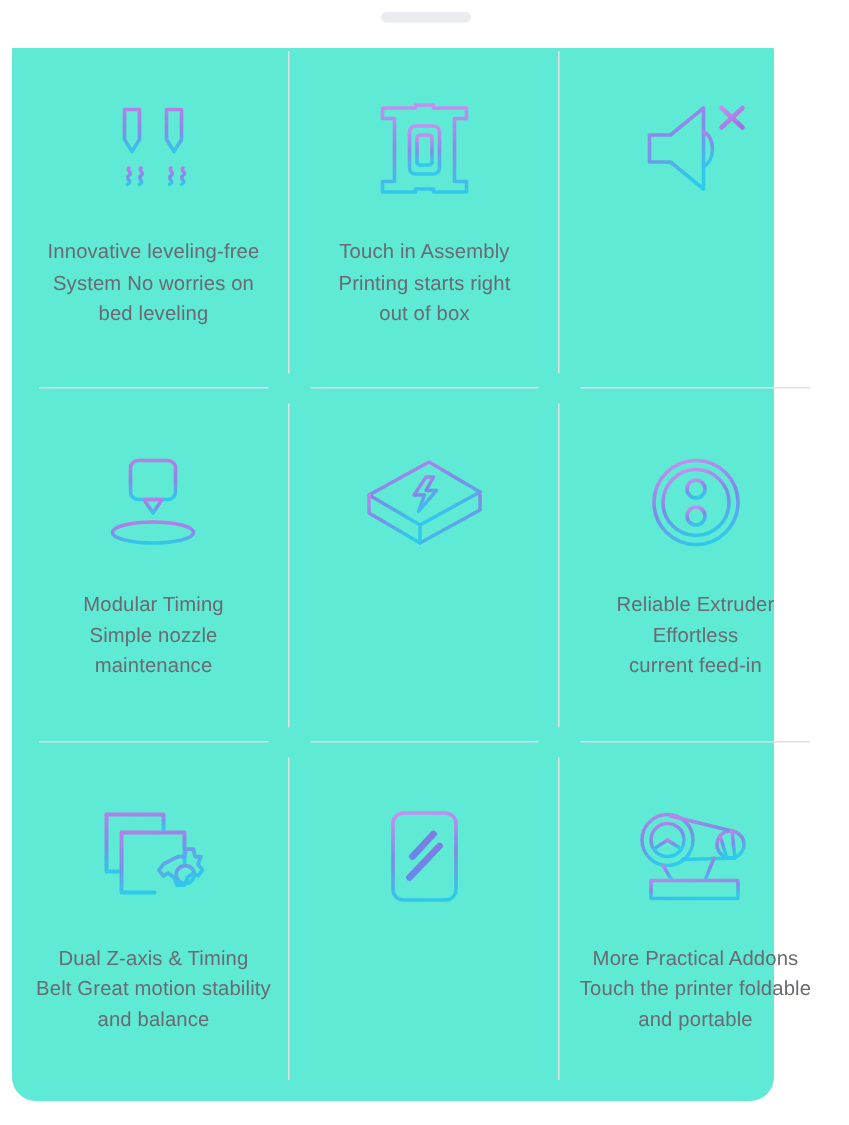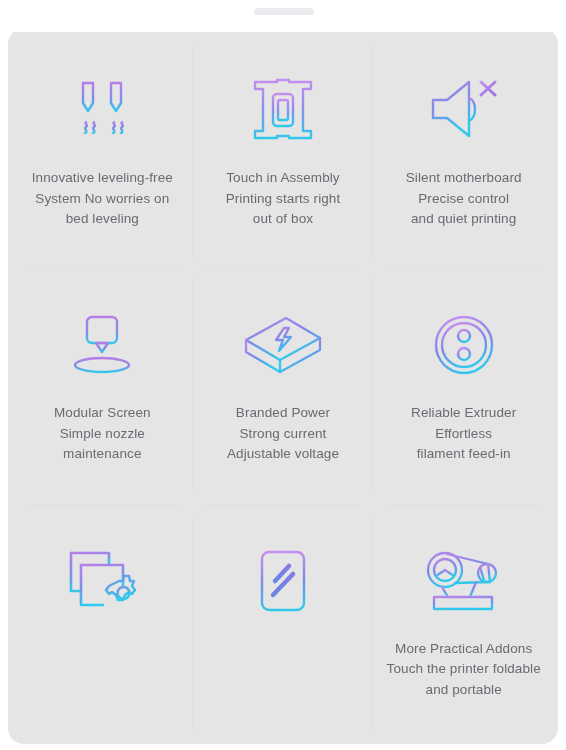--- a/index.html
+++ b/index.html
@@ -47,24 +47,24 @@
     height: 7px;
     border-radius: 4px;
     background: #ebecf0;
     z-index: 7;
   }
 
   
   .card {
     position: absolute;
     left: 8px;
-    top: 28px;
-    width: 550px;
+    top: 18px;
+    width: 508px;
     height: 716px;
-    background: #e5e5e5;
+    background: #5eead4;
     border-radius: 16px;
   }
 
   .grid {
     position: absolute;
     left: 0;
     top: 0;
     width: 550px;
     height: 716px;
     display: grid;
@@ -213,23 +213,20 @@
             <g fill="none" stroke="url(#g3)" stroke-width="2.4" stroke-linecap="round" stroke-linejoin="round">
               <path d="M4 22 h14 L40 4 v54 L18 40 H4 z" stroke-linejoin="round"></path>
               <path d="M40 20 c8 3 8 19 0 23"></path>
             </g>
             <g fill="none" stroke="url(#g3b)" stroke-width="3" stroke-linecap="round">
               <line x1="52" y1="4" x2="66" y2="17"></line>
               <line x1="66" y1="4" x2="52" y2="17"></line>
             </g>
           </svg>
         </div>
-        <div class="caption">Silent motherboard
-Precise control
-and quiet printing</div>
       </div>
 
       <div class="cell row-1 col-0">
         <div class="icon-wrap">
           <svg width="78" height="64" viewBox="0 0 78 64">
             <defs>
               <linearGradient id="g4" x1="0" y1="0" x2="0" y2="1">
                 <stop offset="0" stop-color="#b57fe8"></stop>
                 <stop offset="0.5" stop-color="#8c87e8"></stop>
                 <stop offset="1" stop-color="#2fc9ec"></stop>
@@ -241,21 +238,21 @@
               <line x1="10" y1="22" x2="24" y2="22"></line>
               <line x1="54" y1="12" x2="68" y2="12"></line>
               <line x1="54" y1="22" x2="68" y2="22"></line>
               <path d="M33 30 h12 l-6 9 z"></path>
               <line x1="39" y1="40" x2="39" y2="52"></line>
               <ellipse cx="39" cy="52" rx="27" ry="7"></ellipse>
               <line x1="16" y1="52" x2="62" y2="52"></line>
             </g>
           </svg>
         </div>
-        <div class="caption">Modular Screen
+        <div class="caption">Modular Timing
 Simple nozzle
 maintenance</div>
       </div>
 
       <div class="cell row-1 col-1">
         <div class="icon-wrap">
           <svg width="82" height="62" viewBox="0 0 82 62">
             <defs>
               <linearGradient id="g5" x1="0" y1="0" x2="0.4" y2="1">
                 <stop offset="0" stop-color="#bb86ea"></stop>
@@ -265,23 +262,20 @@
             </defs>
             <g fill="none" stroke="url(#g5)" stroke-width="2.3" stroke-linecap="round" stroke-linejoin="round">
               <path d="M4 26 L44 4 L78 24 L38 46 z"></path>
               <path d="M4 26 v12 L38 58 v-12"></path>
               <path d="M78 24 v12 L38 58"></path>
               <path d="M62 34 v10"></path>
               <path d="M42 14 l-8 12 h7 l-4 11 l12 -14 h-7 l5 -9 z"></path>
             </g>
           </svg>
         </div>
-        <div class="caption">Branded Power
-Strong current
-Adjustable voltage</div>
       </div>
 
       <div class="cell row-1 col-2">
         <div class="icon-wrap">
           <svg width="62" height="62" viewBox="0 0 62 62">
             <defs>
               <linearGradient id="g6" x1="0.3" y1="0" x2="0.6" y2="1">
                 <stop offset="0" stop-color="#c58ff0"></stop>
                 <stop offset="0.5" stop-color="#8089e8"></stop>
                 <stop offset="1" stop-color="#2fc9ec"></stop>
@@ -290,21 +284,21 @@
             <g fill="none" stroke="url(#g6)" stroke-width="2.4">
               <circle cx="31" cy="31" r="28"></circle>
               <circle cx="31" cy="31" r="22"></circle>
               <circle cx="31" cy="22" r="6"></circle>
               <circle cx="31" cy="40" r="6"></circle>
             </g>
           </svg>
         </div>
         <div class="caption">Reliable Extruder
 Effortless
-filament feed-in</div>
+current feed-in</div>
       </div>
 
       <div class="cell row-2 col-0">
         <div class="icon-wrap">
           <svg width="70" height="64" viewBox="0 0 70 64">
             <defs>
               <linearGradient id="g7" x1="0" y1="0" x2="0.2" y2="1">
                 <stop offset="0" stop-color="#b57fe8"></stop>
                 <stop offset="0.55" stop-color="#7d8fe8"></stop>
                 <stop offset="1" stop-color="#2fc9ec"></stop>
@@ -319,20 +313,23 @@
               <path d="M4 4 v38 h10"></path>
               <path d="M14 16 h42 v20"></path>
               <path d="M14 16 v40 h22"></path>
             </g>
             <g fill="none" stroke="url(#g7b)" stroke-width="2.5" stroke-linejoin="round">
               <path d="M52 32 l4 0 l1 -5 l5 0 l1 5 l4 0 l-2 5 l3 4 l-3 4 l-3 -2 l-4 3 l-2 5 l-5 0 l-2 -5 l-4 -3 l-3 2 l-3 -4 l3 -4 z"></path>
               <circle cx="56.5" cy="44" r="6"></circle>
             </g>
           </svg>
         </div>
+        <div class="caption">Dual Z-axis &amp; Timing
+Belt Great motion stability
+and balance</div>
       </div>
 
       <div class="cell row-2 col-1">
         <div class="icon-wrap">
           <svg width="50" height="64" viewBox="0 0 50 64">
             <defs>
               <linearGradient id="g8" x1="0.4" y1="0" x2="0.5" y2="1">
                 <stop offset="0" stop-color="#c58ff0"></stop>
                 <stop offset="0.5" stop-color="#8089e8"></stop>
                 <stop offset="1" stop-color="#2fc9ec"></stop>

